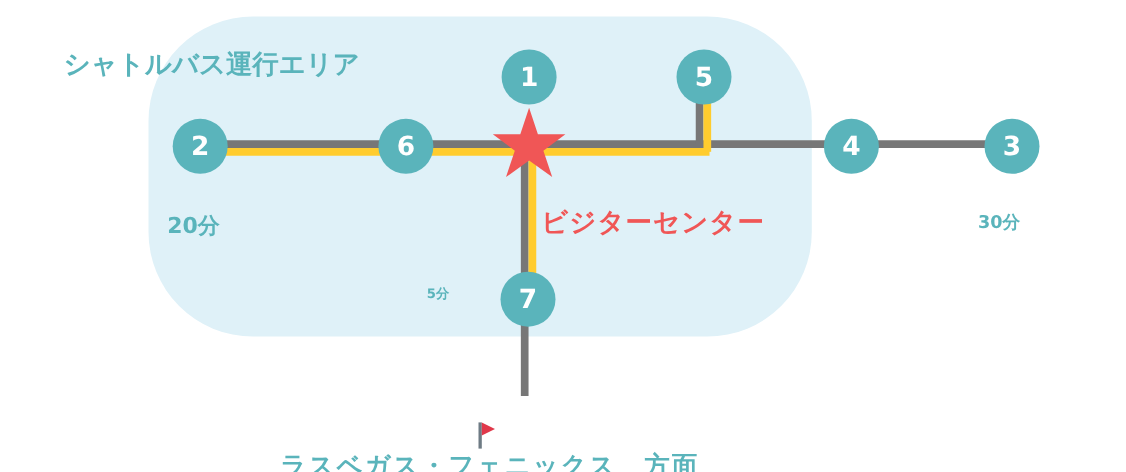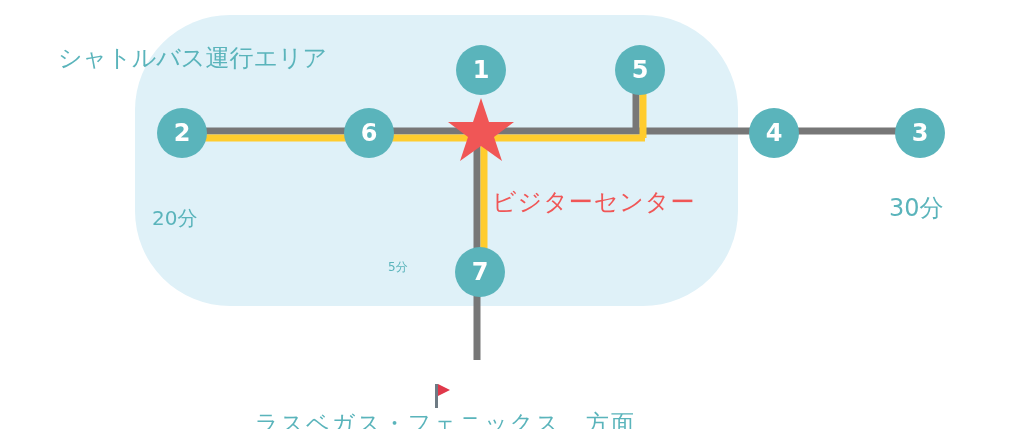--- a/index.html
+++ b/index.html
@@ -1,24 +1,24 @@
 <!DOCTYPE html>
 <html><head>
 <meta charset="utf-8">
 <style>
   html,body{margin:0;padding:0;background:#ffffff;}
   body{width:1024px;height:429px;position:relative;overflow:hidden;font-family:"DejaVu Sans",sans-serif;}
   svg{position:absolute;left:0;top:0;}
-  .lbl{position:absolute;font-weight:normal;white-space:nowrap;}
+  .lbl{position:absolute;font-weight:bold;white-space:nowrap;}
   .teal{color:#5ab4bb;}
   .red{color:#f05656;}
   .area-title{left:58px;top:42px;font-size:24px;}
   .vc{left:492px;top:186px;font-size:24px;letter-spacing:1px;}
-  .t20{left:152px;top:192px;font-size:20px;margin-top:13px;}
-  .t30{left:889px;top:192px;font-size:24px;}
+  .t20{left:152px;top:192px;font-size:20px;}
+  .t30{left:889px;top:192px;font-size:16px;}
   .t5{left:388px;top:259px;font-size:12px;}
   .dir{left:255px;top:382px;font-size:23px;letter-spacing:2px;display:flex;align-items:center;flex-direction:column;}
   .flag{display:inline-block;width:16px;height:26px;position:relative;margin-right:6px;}
   .stop{position:absolute;width:50px;height:50px;border-radius:50%;background:#5ab4bb;color:#fff;font-weight:bold;font-size:24px;display:flex;align-items:center;justify-content:center;transform:translate(-25px,-25px);}
 </style>
 </head>
 <body>
 
 <svg width="1024" height="429">
   <rect x="135" y="15" width="603" height="291" rx="95" ry="95" fill="#dff1f8"></rect>

